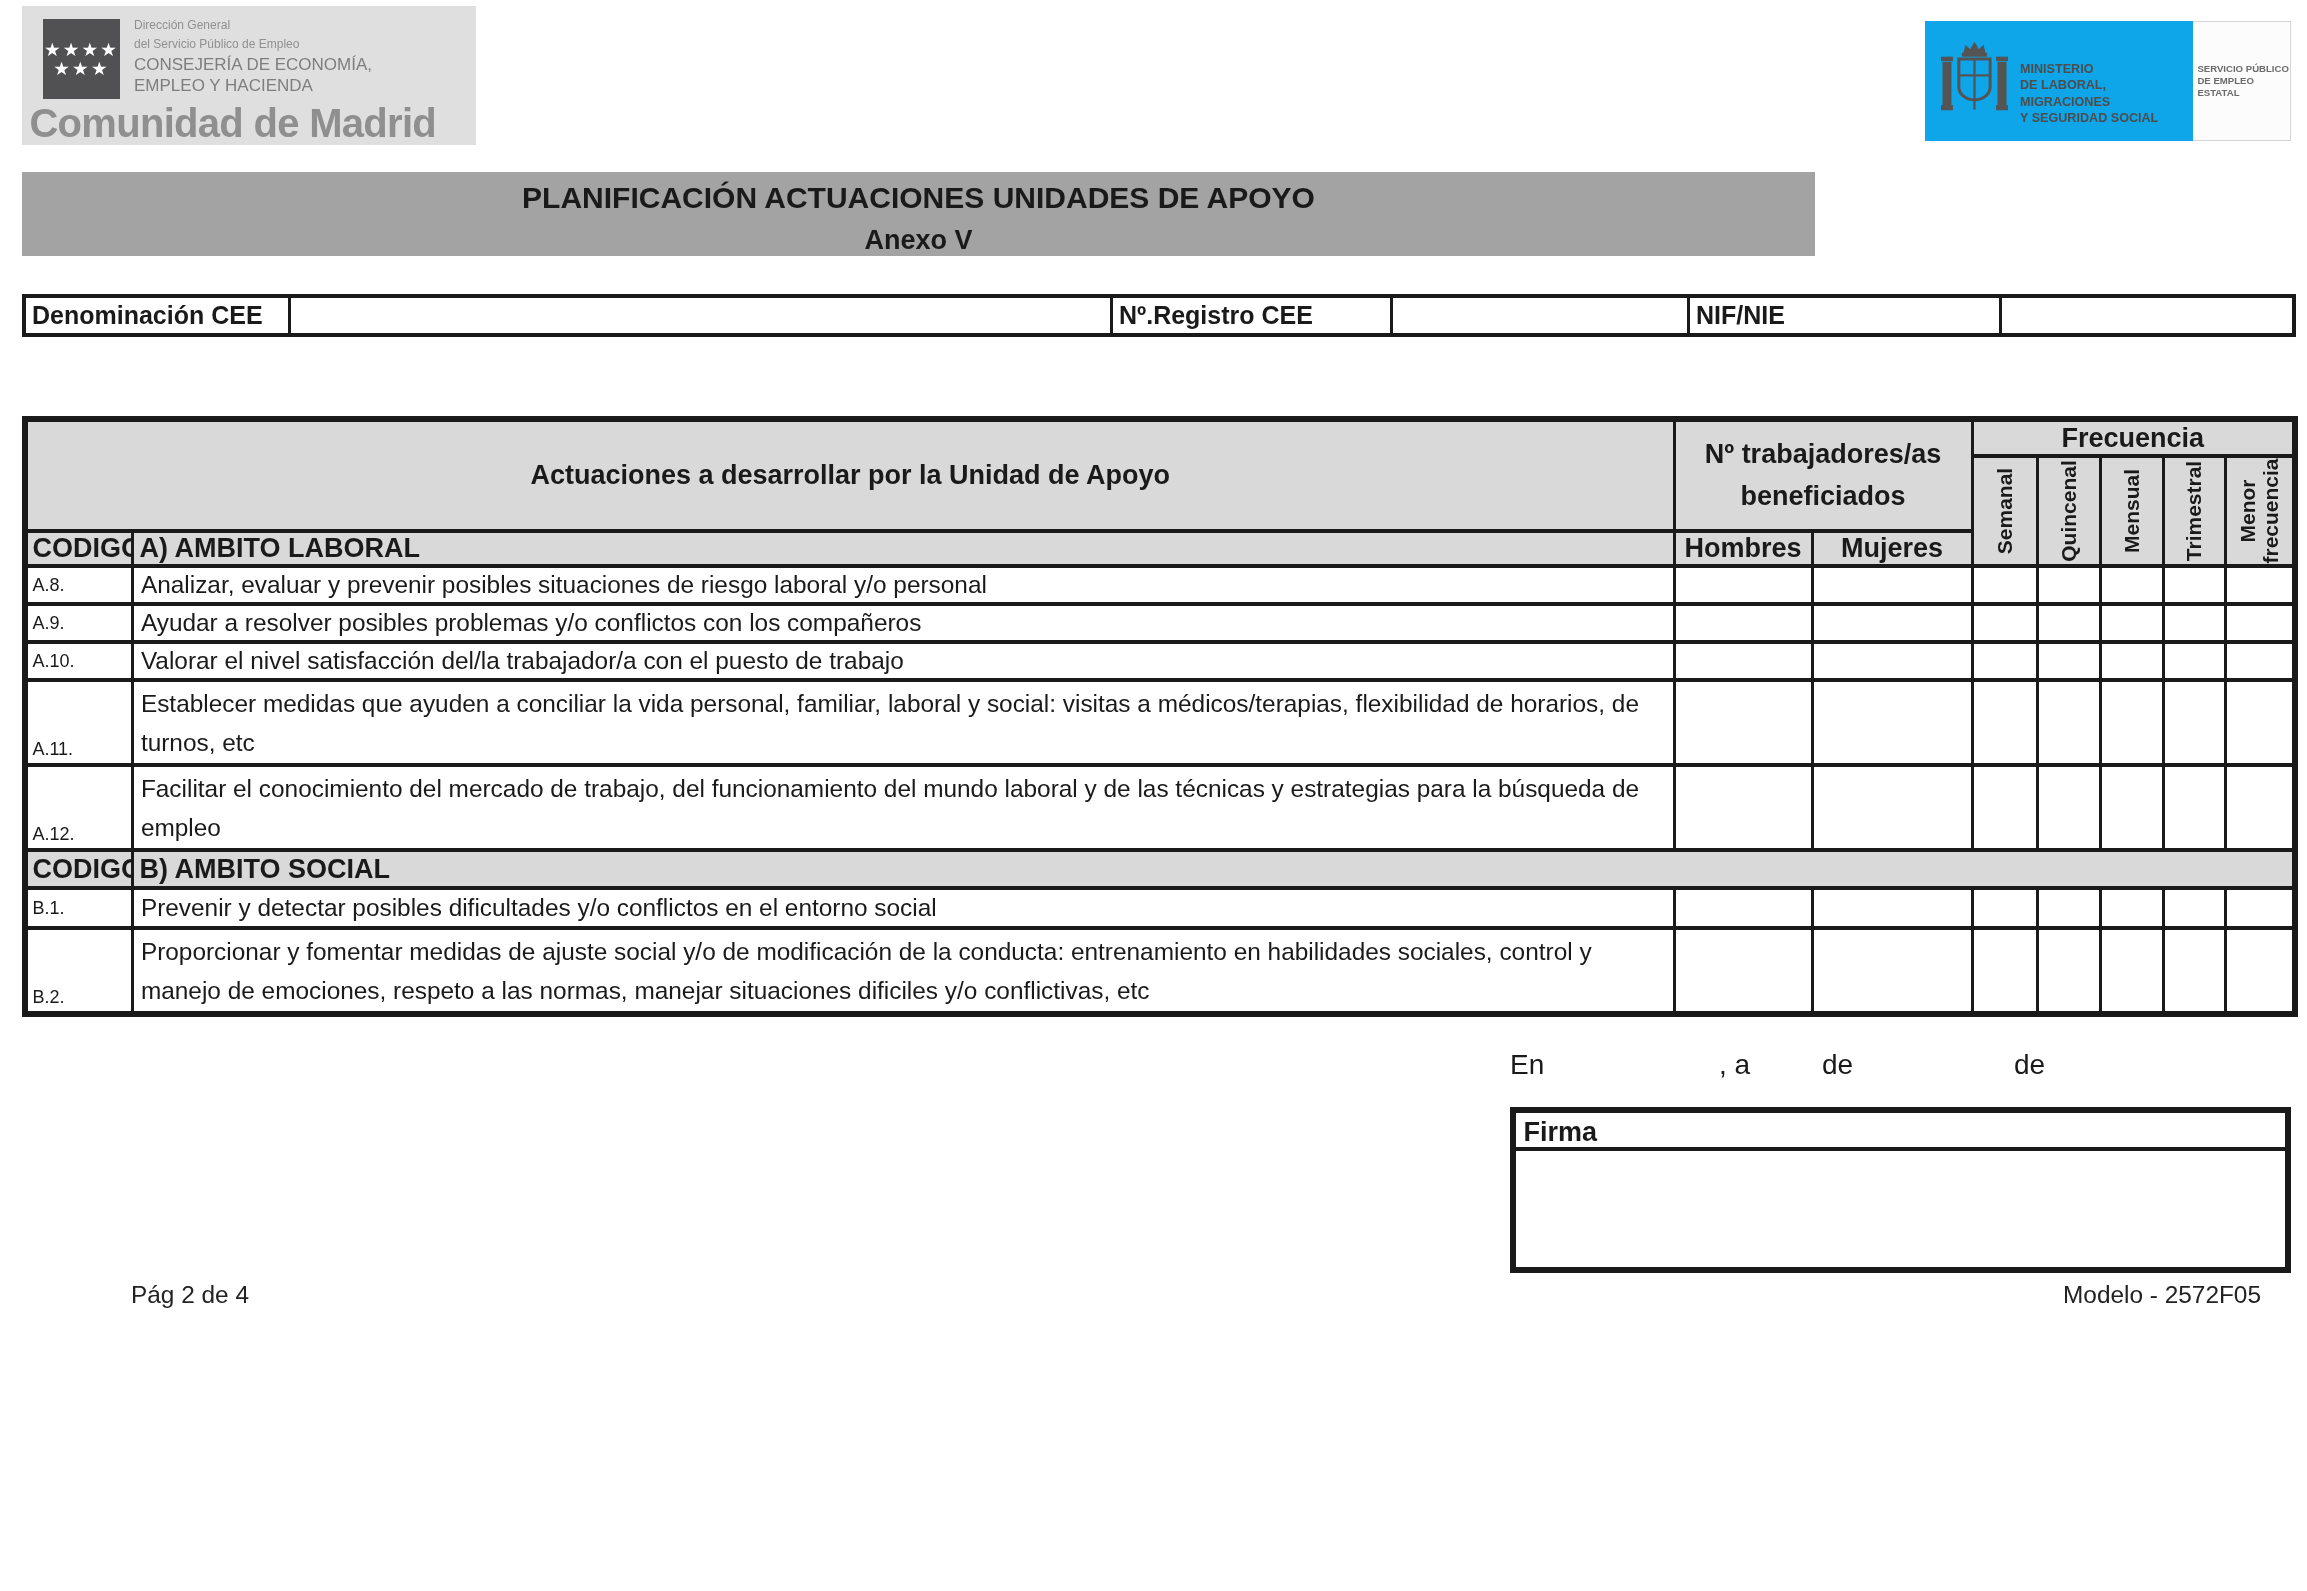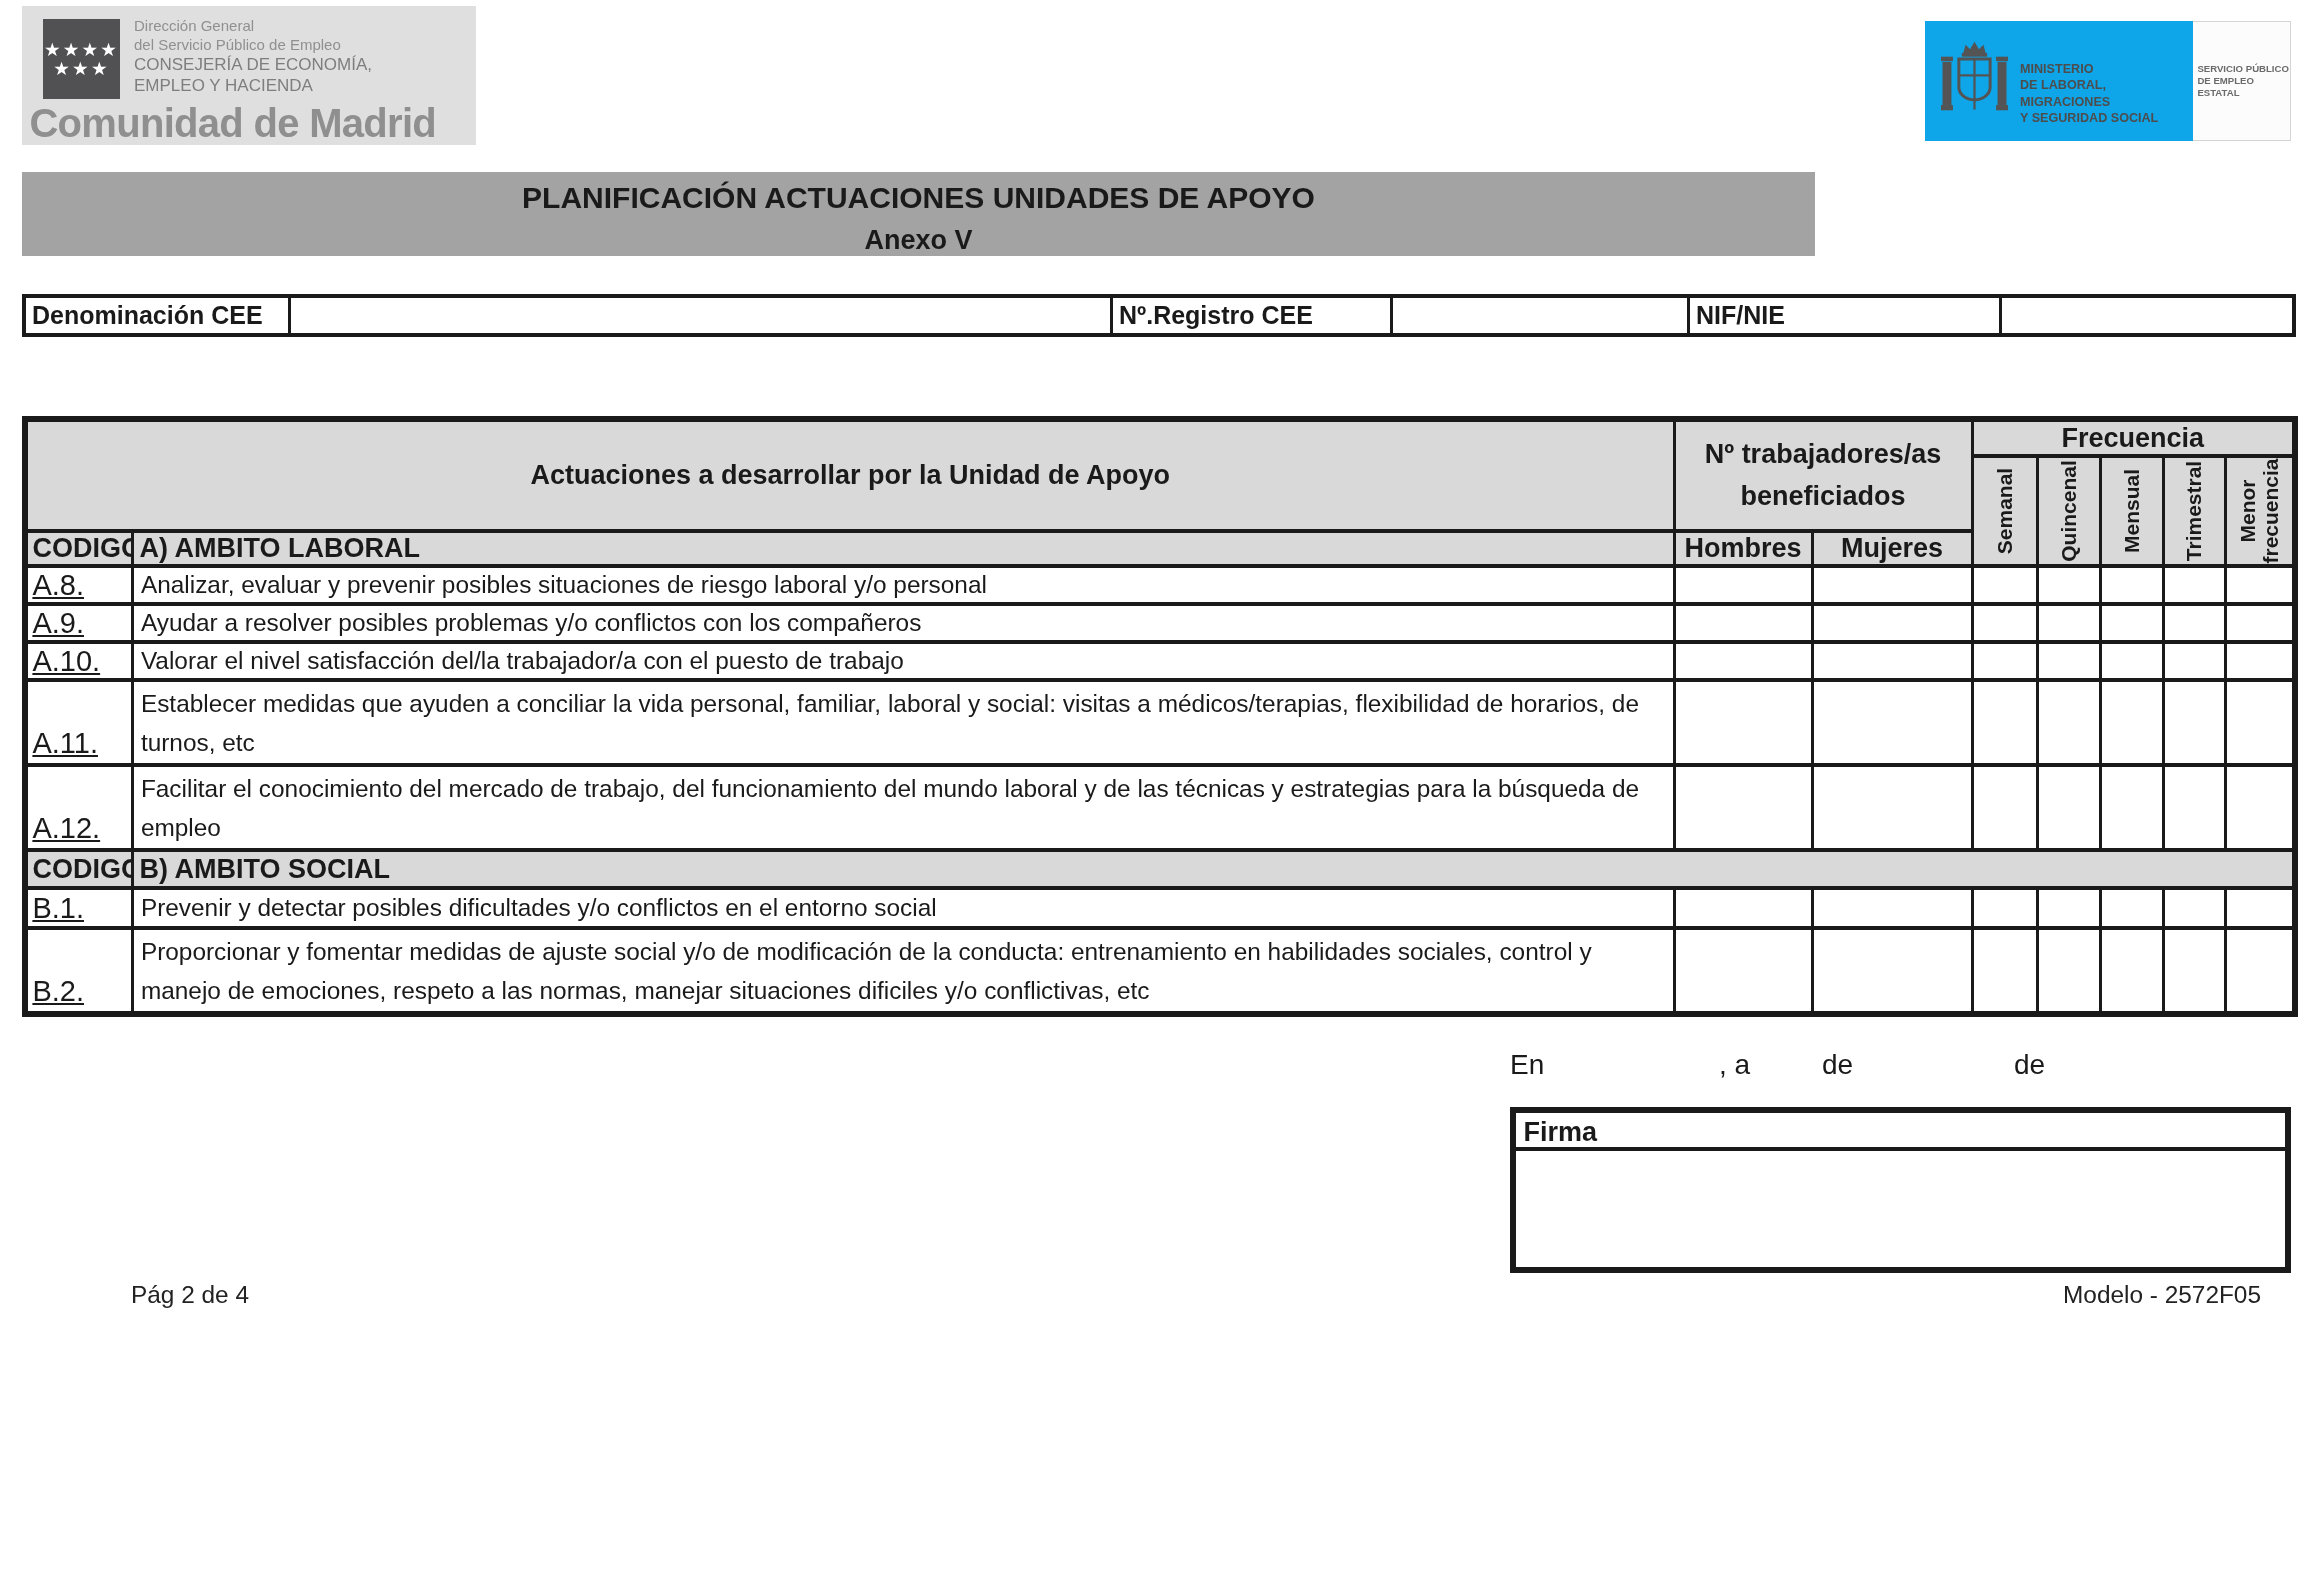--- a/index.html
+++ b/index.html
@@ -6,21 +6,21 @@
   html, body { background: #ffffff; }
   body { font-family: "Liberation Sans", "DejaVu Sans", sans-serif; color: #1a1a1a; }
   .page { position: relative; width: 2307px; height: 1591px; background: #fff; overflow: hidden; }
 
   
   .madrid-logo { position: absolute; left: 22px; top: 6px; width: 454px; height: 139px; background: #dfdfdf; }
   .madrid-flag { position: absolute; left: 21px; top: 12.6px; width: 77px; height: 80px; background: #515154;
                  display: flex; flex-direction: column; align-items: center; justify-content: center; }
   .madrid-flag .stars { color: #ffffff; font-size: 18.5px; line-height: 19px; letter-spacing: 2.2px; text-align: center; }
   .madrid-info { position: absolute; left: 112px; top: 10.4px; color: #8a8a8a; }
-  .madrid-info .l1 { font-size: 15px; line-height: 19px; color: #909090; }
+  .madrid-info .l1 { font-size: 12px; line-height: 19px; color: #909090; }
   .madrid-info .l2 { font-size: 17px; line-height: 21px; color: #7e7e7e; }
   .madrid-brand { position: absolute; left: 7.4px; top: 95px; width: 444px; font-size: 40px; font-weight: bold;
                   color: #8f8f8f; letter-spacing: -0.7px; white-space: nowrap; }
 
   .ministry-logo { position: absolute; left: 1925px; top: 21px; height: 120px; display: flex; }
   .ministry-gray { width: 268px; height: 120px; background: #0ea5e9; position: relative; }
   .coat { position: absolute; left: 16.3px; top: 16.3px; }
   .ministry-text { position: absolute; left: 95px; top: 40px; color: #4d4d4d; font-size: 12.6px; line-height: 16.3px; font-weight: bold; }
   .sepe-box { width: 98px; height: 120px; background: #fcfcfc; border: 0.7px solid #d5d5d5; border-left: none;
               display: flex; align-items: center; justify-content: flex-end; }
@@ -55,21 +55,21 @@
   .main-hdr { text-align: center; vertical-align: middle; font-size: 27px; font-weight: bold; }
   .workers-hdr { text-align: center; vertical-align: middle; font-size: 27px; font-weight: bold; line-height: 1.55; padding: 0 21px; }
   .freq-hdr { text-align: center; vertical-align: middle; font-size: 27px; font-weight: bold; }
   td.rot { position: relative; }
   .rot-txt { position: absolute; left: 50%; top: 50%; transform: translate(-50%,-50%) rotate(-90deg);
              font-size: 21px; font-weight: bold; line-height: 1.1; white-space: nowrap; text-align: center; }
   .rot-txt.wrap { white-space: normal; width: 112px; }
   .code-hdr { font-size: 27px; font-weight: bold; padding-left: 4.4px; vertical-align: middle; }
   .section-title { font-size: 27px; font-weight: bold; padding-left: 6px; vertical-align: middle; }
   .gender { text-align: center; vertical-align: middle; font-size: 27px; font-weight: bold; }
-  td.code { font-size: 29px; padding-left: 4.4px; vertical-align: middle; text-decoration: underline; }
+  td.code { font-size: 18px; padding-left: 4.4px; vertical-align: middle; }
   td.desc { font-size: 24.4px; padding: 1.5px 6px 1.5px 7.4px; vertical-align: middle; line-height: 1.25; }
   tr.tall td.desc { line-height: 1.6; }
   tr.tall td.code { vertical-align: bottom; padding-bottom: 3px; }
   tr.h1 { height: 37px; }
   tr.h1b { height: 75px; }
   tr.h2 { height: 35px; }
   tr.row-s { height: 38px; }
   tr.row-d1 { height: 83px; }
   tr.row-d2 { height: 70px; }
   tr.row-hb { height: 38px; }

